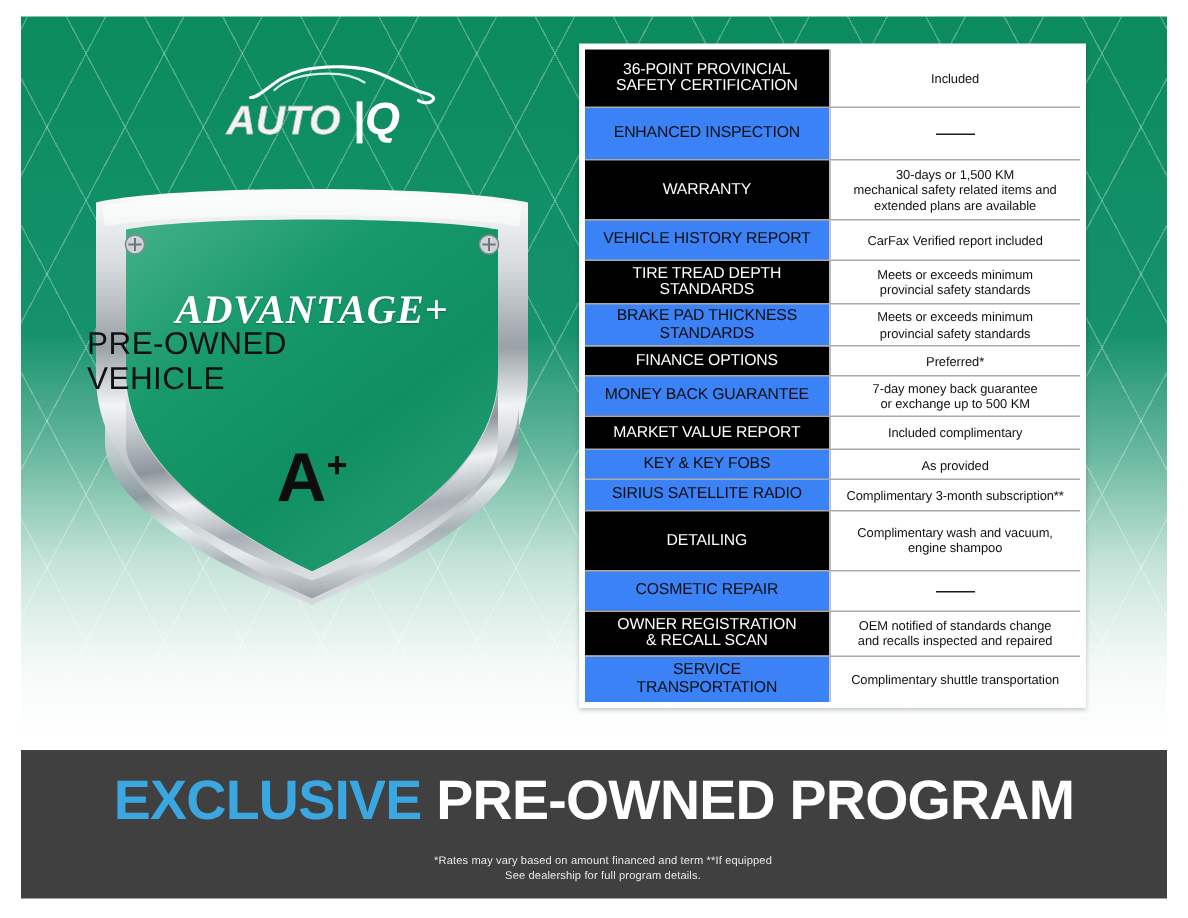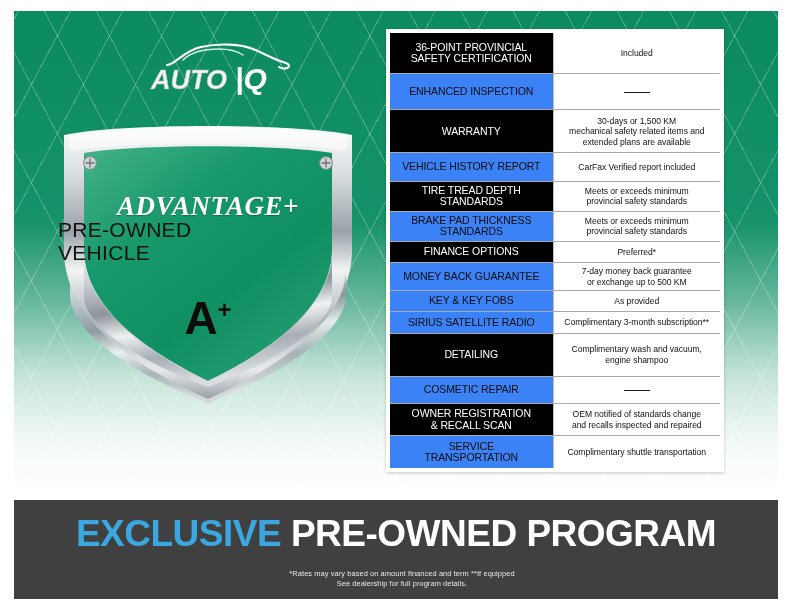--- a/index.html
+++ b/index.html
@@ -213,20 +213,24 @@
               <td class="val"><span>Meets or exceeds minimum</span><br><span>provincial safety standards</span></td>
             </tr>
             <tr class="dark" style="height: 20px;">
               <td class="lbl"><span>FINANCE OPTIONS</span></td>
               <td class="val"><span>Preferred*</span></td>
             </tr>
             <tr class="light" style="height: 26px;">
               <td class="lbl"><span>MONEY BACK GUARANTEE</span></td>
               <td class="val"><span>7-day money back guarantee</span><br><span>or exchange up to 500 KM</span></td>
             </tr>
+            <tr class="dark" style="height: 22px;">
+              <td class="lbl"><span>MARKET VALUE REPORT</span></td>
+              <td class="val"><span>Included complimentary</span></td>
+            </tr>
             <tr class="light" style="height: 20px;">
               <td class="lbl"><span>KEY &amp; KEY FOBS</span></td>
               <td class="val"><span>As provided</span></td>
             </tr>
             <tr class="light" style="height: 20px;">
               <td class="lbl"><span>SIRIUS SATELLITE RADIO</span></td>
               <td class="val"><span>Complimentary 3-month subscription**</span></td>
             </tr>
             <tr class="dark" style="height: 40px;">
               <td class="lbl"><span>DETAILING</span></td>

